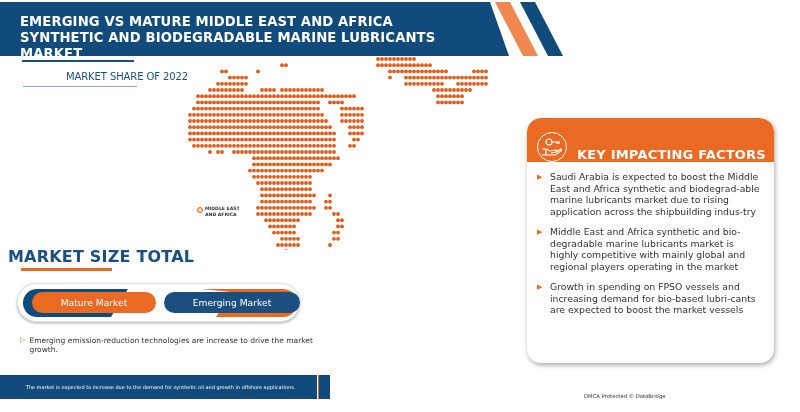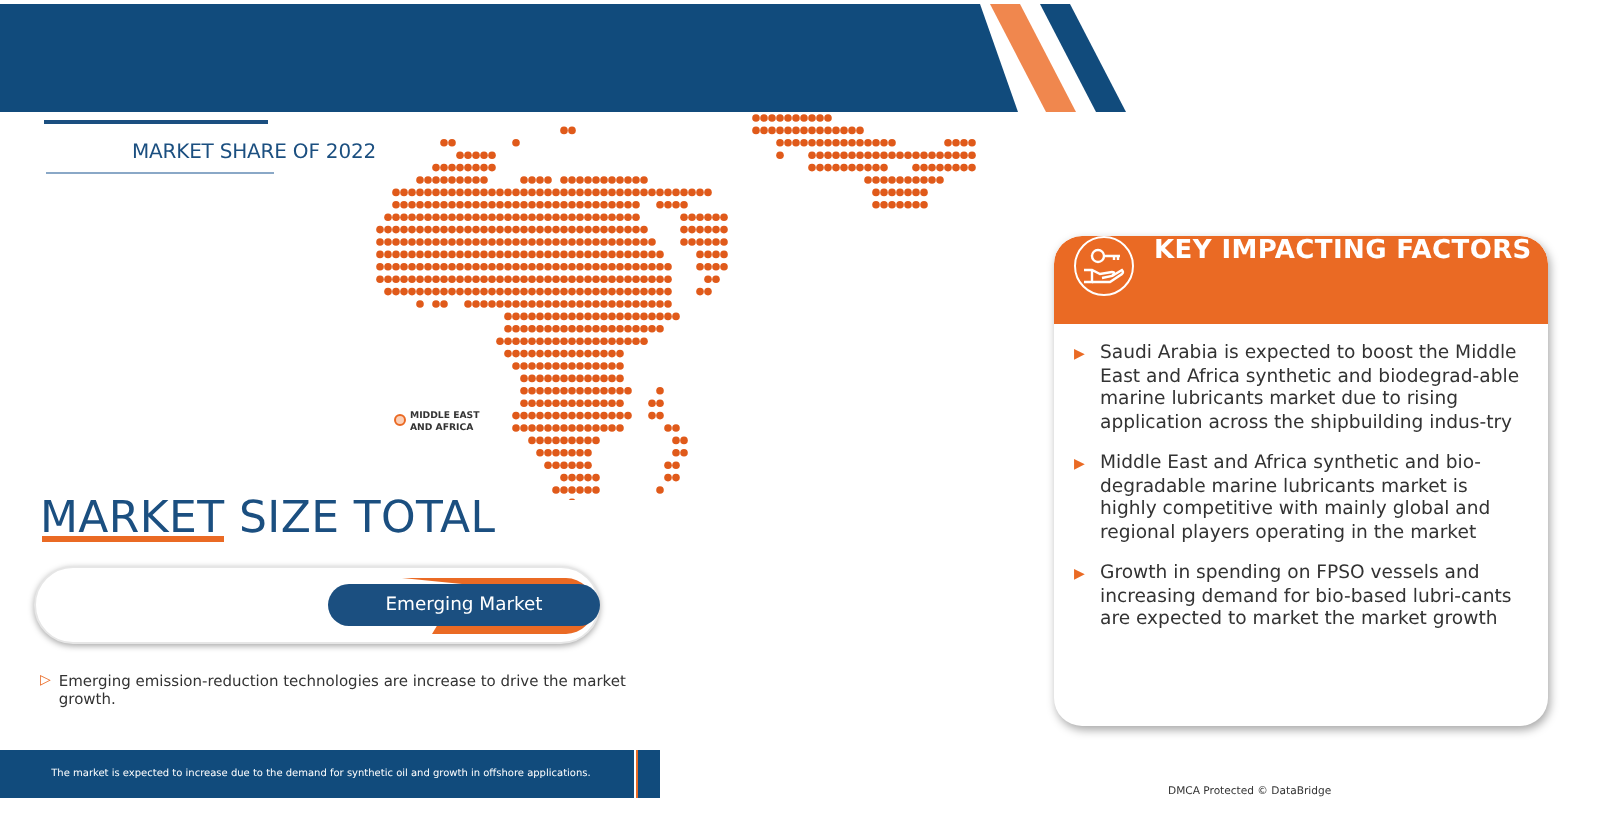--- a/index.html
+++ b/index.html
@@ -16,21 +16,21 @@
   .share-label { position: absolute; left: 23px; top: 71px; font-size: 10px; color: #1b4f80; letter-spacing: -0.1px; margin-left: 43px; }
   .share-underline { position: absolute; left: 23px; top: 86px; width: 114px; height: 1px; background: #8aa8c7; }
 
   
   .map { position: absolute; left: 180px; top: 50px; width: 320px; height: 200px; }
   .legend { position: absolute; left: 197px; top: 206px; display: flex; align-items: flex-start; gap: 2px; }
   .legend-dot { width: 6px; height: 6px; border-radius: 50%; border: 1.5px solid #ea6a24; background: #fbd0b8; margin-top: 1px; }
   .legend-text { font-size: 4.6px; line-height: 5.5px; color: #333; font-weight: bold; width: 40px; }
 
   
-  .size-title { position: absolute; left: 20px; top: 247px; font-size: 22px; font-weight: normal; color: #1b4f80; letter-spacing: 0.2px; }
+  .size-title { position: absolute; left: 8px; top: 247px; font-size: 16px; font-weight: bold; color: #1b4f80; letter-spacing: 0.2px; }
   .size-underline { position: absolute; left: 21px; top: 268px; width: 91px; height: 2.5px; background: #ea6a24; }
 
   .pill-box { position: absolute; left: 17px; top: 283px; width: 283px; height: 39px; border-radius: 20px; background: #fff; box-shadow: 0 1px 3px rgba(0,0,0,0.35); border: 1px solid #e6e6e6; }
   .pill-wrap { position: absolute; top: 5px; height: 28px; }
   .pill-wrap svg { position: absolute; left: 0; top: 0; }
   .pill { position: absolute; top: 3px; height: 21px; border-radius: 11px; color: #fff; font-size: 9.2px; display: flex; align-items: center; justify-content: center; }
   .pill-mature { background: #ea6a24; }
   .pill-emerging { background: #1b4f80; }
 
   .note { position: absolute; left: 20px; top: 336px; width: 320px; font-size: 7.5px; line-height: 9px; color: #333; display: flex; gap: 4px; }
@@ -38,37 +38,38 @@
 
   
   .footer { position: absolute; left: 0; top: 375px; width: 317px; height: 24px; background: #114b7c; display: flex; align-items: center; justify-content: center; }
   .footer-text { color: #fff; font-size: 5px; padding-left: 4px; }
   .footer-sep { position: absolute; left: 317px; top: 375px; width: 1px; height: 24px; background: #fff; }
   .footer-accent { position: absolute; left: 318px; top: 375px; width: 12px; height: 24px; background: #114b7c; border-left: 1px solid #ea6a24; }
   .dmca { position: absolute; left: 584px; top: 393px; font-size: 5.3px; color: #333; }
 
   
   .kif-card { position: absolute; left: 527px; top: 118px; width: 247px; height: 245px; border-radius: 14px; background: #fff; box-shadow: 1px 2px 5px rgba(0,0,0,0.35); overflow: hidden; }
-  .kif-head { height: 44px; background: #ea6a24; display: flex; align-items: flex-start; padding-left: 10px; gap: 10px; border-radius: 14px 14px 0 0; }
+  .kif-head { height: 44px; background: #ea6a24; display: flex; align-items: flex-end; padding-left: 10px; gap: 10px; border-radius: 14px 14px 0 0; }
   .kif-icon { width: 30px; height: 30px; border: 1.5px solid #fff; border-radius: 50%; display: flex; align-items: center; justify-content: center; }
   .kif-title { color: #fff; font-weight: bold; font-size: 13px; letter-spacing: 0.2px; }
   .kif-list { list-style: none; padding: 9px 10px 0 10px; }
   .kif-item { display: flex; gap: 6px; margin-bottom: 9px; }
   .kif-arrow { color: #ea6a24; font-size: 7px; line-height: 11px; width: 7px; flex-shrink: 0; padding-top: 1px; }
   .kif-text { font-size: 9.3px; line-height: 11.5px; color: #333; width: 222px; }
 </style>
 </head>
 <body>
 
 <div class="banner">
   <svg width="800" height="54">
     <polygon points="0,0 490,0 509,54 0,54" fill="#114b7c"></polygon>
     <polygon points="495,0 510,0 538,54 523,54" fill="#f0874e"></polygon>
     <polygon points="520,0 535,0 563,54 548,54" fill="#114b7c"></polygon>
   </svg>
+  <div class="banner-title">EMERGING VS MATURE MIDDLE EAST AND AFRICA SYNTHETIC AND BIODEGRADABLE MARINE LUBRICANTS MARKET</div>
 </div>
 
 <div class="share-rule"></div>
 <div class="share-label">MARKET SHARE OF 2022</div>
 <div class="share-underline"></div>
 
 <div class="map">
   <svg id="mapsvg" width="320" height="200">
       <circle cx="198.0" cy="9.0" r="1.9" fill="#e05a1a"></circle>
       <circle cx="202.0" cy="9.0" r="1.9" fill="#e05a1a"></circle>
@@ -813,20 +814,26 @@
 </div>
 <div class="legend">
   <span class="legend-dot"></span>
   <span class="legend-text">MIDDLE EAST AND AFRICA</span>
 </div>
 
 <div class="size-title">MARKET SIZE TOTAL</div>
 <div class="size-underline"></div>
 
 <div class="pill-box">
+  <div class="pill-wrap" style="left:5px; width:140px;">
+    <svg width="140" height="28">
+      <path d="M14,0 L105,0 L88,28 L14,28 A14,14 0 0 1 14,0 Z" fill="#114b7c"></path>
+    </svg>
+    <div class="pill pill-mature" style="left:9px; width:124px;">Mature Market</div>
+  </div>
   <div class="pill-wrap" style="left:143px; width:136px;">
     <svg width="136" height="28">
       <path d="M40,0 L122,0 A14,14 0 0 1 122,28 L55,28 L70,3 Z" fill="#ea6a24"></path>
     </svg>
     <div class="pill pill-emerging" style="left:3px; width:136px;">Emerging Market</div>
   </div>
 </div>
 
 <div class="note">
   <span class="note-arrow">▷</span>
@@ -849,21 +856,21 @@
     <li class="kif-item">
       <span class="kif-arrow">▶</span>
       <span class="kif-text">Saudi Arabia is expected to boost the Middle East and Africa synthetic and biodegrad-able marine lubricants market due to rising application across the shipbuilding indus-try</span>
     </li>
     <li class="kif-item">
       <span class="kif-arrow">▶</span>
       <span class="kif-text">Middle East and Africa synthetic and bio-degradable marine lubricants market is highly competitive with mainly global and regional players operating in the market</span>
     </li>
     <li class="kif-item">
       <span class="kif-arrow">▶</span>
-      <span class="kif-text">Growth in spending on FPSO vessels and increasing demand for bio-based lubri-cants are expected to market the market growth</span>
+      <span class="kif-text">Growth in spending on FPSO vessels and increasing demand for bio-based lubri-cants are expected to boost the market vessels</span>
     </li>
   </ul>
 </div>
 
 <div class="footer">
   <span class="footer-text">The market is expected to increase due to the demand for synthetic oil and growth in offshore applications.</span>
 </div>
 <div class="footer-sep"></div>
 <div class="footer-accent"></div>
 <div class="dmca">DMCA Protected © DataBridge</div>

